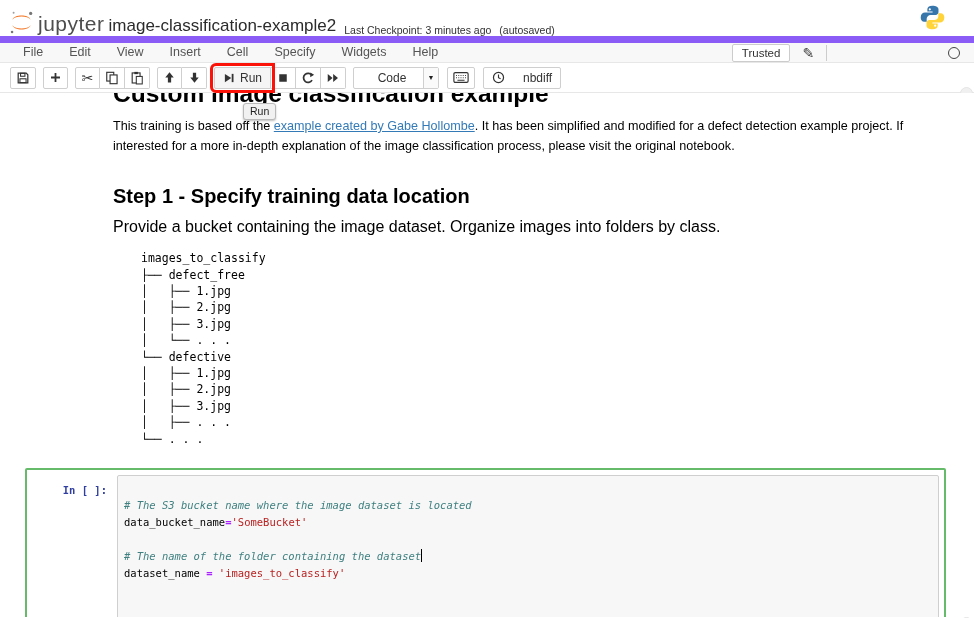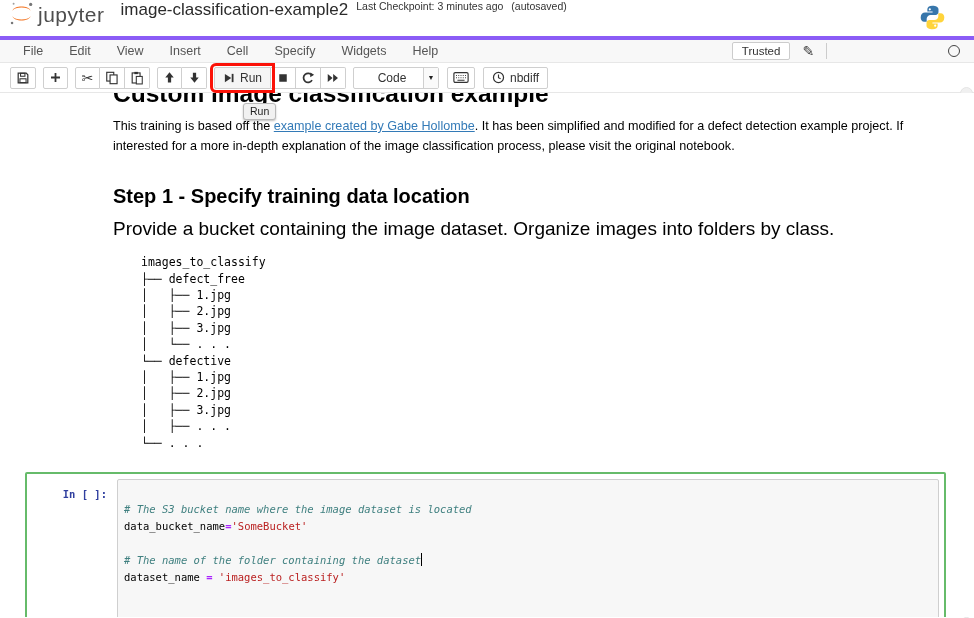--- a/index.html
+++ b/index.html
@@ -1,29 +1,29 @@
 <!DOCTYPE html>
 <html><head>
 <meta charset="utf-8">
 <style>
   * { margin:0; padding:0; box-sizing:border-box; }
   html,body { width:974px; height:618px; overflow:hidden; background:#fff;
     font-family:"Liberation Sans", sans-serif; color:#333; }
 
   
-  .header { height:36px; display:flex; align-items:flex-start; padding:0 14px 0 8px; background:#fff; position:relative; }
+  .header { height:36px; display:flex; align-items:flex-end; padding:0 14px 0 8px; background:#fff; position:relative; }
   .logo { display:flex; align-items:center; cursor:pointer; }
   .logo-text { font-size:21px; color:#4e4e4e; letter-spacing:.5px; margin-left:3px; margin-top:2px; }
-  .nb-title { margin-left:16px; font-size:17px; color:#2b2b2b; cursor:pointer; }
+  .nb-title { margin-left:4px; font-size:17px; color:#2b2b2b; cursor:pointer; }
   .checkpoint { margin-left:8px; font-size:10.5px; color:#333; }
   .autosaved { margin-left:8px; font-size:10.5px; color:#333; }
   .py-logo { position:absolute; right:28px; top:4px; }
 
   
-  .menubar { height:27px; background:#f8f8f8; border-top:4px solid #8b5cf6; border-bottom:1px solid #e7e7e7;
+  .menubar { height:27px; background:#f8f8f8; border-top:7px solid #8b5cf6; border-bottom:1px solid #e7e7e7;
     display:flex; align-items:center; font-size:12.5px; color:#555; }
   .menu-items { display:flex; list-style:none; padding-left:10px; }
   .menu-items li { padding:0 13px; line-height:25px; cursor:pointer; }
   .menu-right { margin-left:auto; display:flex; align-items:center; padding-right:14px; }
   .trusted-btn { border:1px solid #ccc; border-radius:2px; background:#fff; font-size:11.5px; color:#333;
     padding:2px 9px; cursor:default; }
   .pencil { font-size:14px; color:#333; margin-left:12px; cursor:pointer; }
   .vdivider { width:1px; height:16px; background:#ccc; margin:0 10px 0 12px; }
   .kernel-name { font-size:12.5px; color:#333;margin-top:34px; }
   .kernel-circle { width:12px; height:12px; border:1.6px solid #444; border-radius:50%; margin-left:8px; }
@@ -40,37 +40,37 @@
   .btn-group .tbtn:only-child { border-radius:2px; }
   .run-btn { padding:0 8px; }
   .run-btn .run-label { font-size:12px; margin-left:5px; color:#333; }
   .run-highlight { outline:3px solid #fb1208; outline-offset:1px; position:relative; z-index:3; background:#f5f5f5; }
   .scissors-glyph { font-family:"DejaVu Sans", sans-serif; font-size:14px; line-height:1; }
   .cell-select { display:flex; height:22px; border:1px solid #cfcfcf; border-radius:2px; background:#fff;
     width:86px; margin-right:8px; cursor:pointer; align-items:center; }
   .cs-label { flex:1; font-size:12px; color:#333; padding-left:7px;text-align:center; }
   .cs-arrow { width:15px; height:20px; border-left:1px solid #cfcfcf; background:#fafafa; display:flex;
     align-items:center; justify-content:center; font-size:7px; color:#222; }
-  .nbdiff-btn { border-radius:2px; padding:0 8px; }
+  .nbdiff-btn { border-radius:2px; padding:0 8px;gap:13px; }
   .nbdiff-btn span.lbl { font-size:12px; margin-left:5px; }
   .kbd-btn { border-radius:2px; margin-right:8px; }
 
   
   .tooltip { position:fixed; left:243px; top:103px; background:#f1f1f1; border:1px solid #b9b9b9;
     border-radius:3px; font-size:10.5px; color:#222; padding:1px 6px 2px; box-shadow:0 1px 2px rgba(0,0,0,.25); z-index:5; }
 
   
   .notebook { height:524px; overflow:hidden; position:relative; background:#fff; }
   .nb-inner { padding-left:113px; }
   h1.nb-h1 { font-size:24.5px; font-weight:bold; color:#000; margin-top:-13px; line-height:1.15;
     font-family:"Liberation Sans", sans-serif; }
   .nb-p { font-size:12.6px; color:#000; line-height:1.55; margin-top:9px; width:843px; }
   .nb-link { color:#337ab7; text-decoration:underline; cursor:pointer; }
   h2.nb-h2 { font-size:20px; font-weight:bold; color:#000; margin-top:29px; }
-  .nb-p2 { font-size:19px; color:#000; margin-top:10px; }
+  .nb-p2 { font-size:16px; color:#000; margin-top:10px; }
   .tree { margin-top:14px; margin-left:28px; font-family:"DejaVu Sans Mono","Liberation Mono",monospace;
     font-size:11.5px; line-height:16.4px; color:#000; }
   .tree div { white-space:pre; }
 
   
   .cell { margin:21px 28px 0 25px; border:2px solid #66bb6a; border-radius:2px; padding:5px; display:flex;
     background:#fff; }
   .prompt { width:85px; text-align:right; padding:9px 10px 0 0; font-family:"DejaVu Sans Mono","Liberation Mono",monospace;
     font-size:10.5px; font-weight:bold; color:#303f9f; cursor:default; }
   .input-area { flex:1; background:#f7f7f7; border:1px solid #cfcfcf; border-radius:2px; padding:4px 6px;

